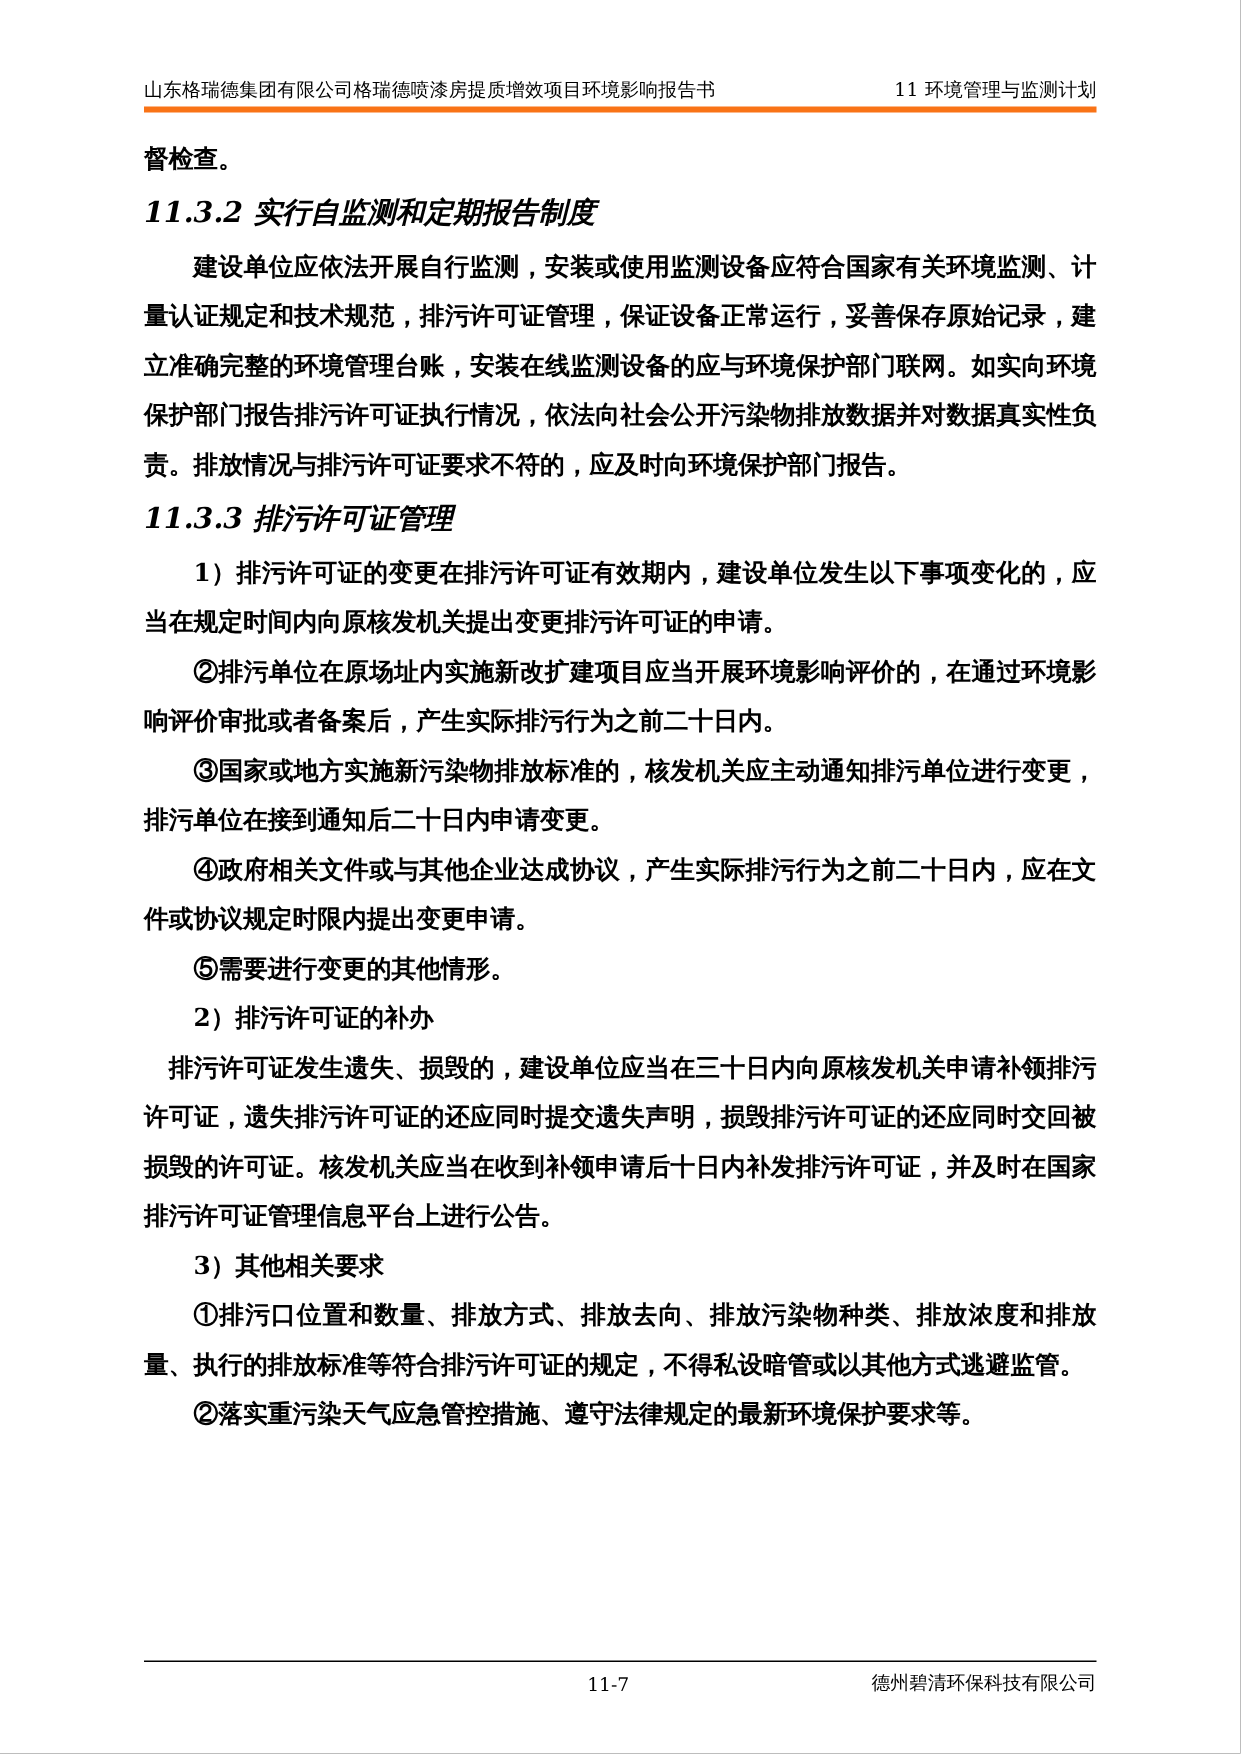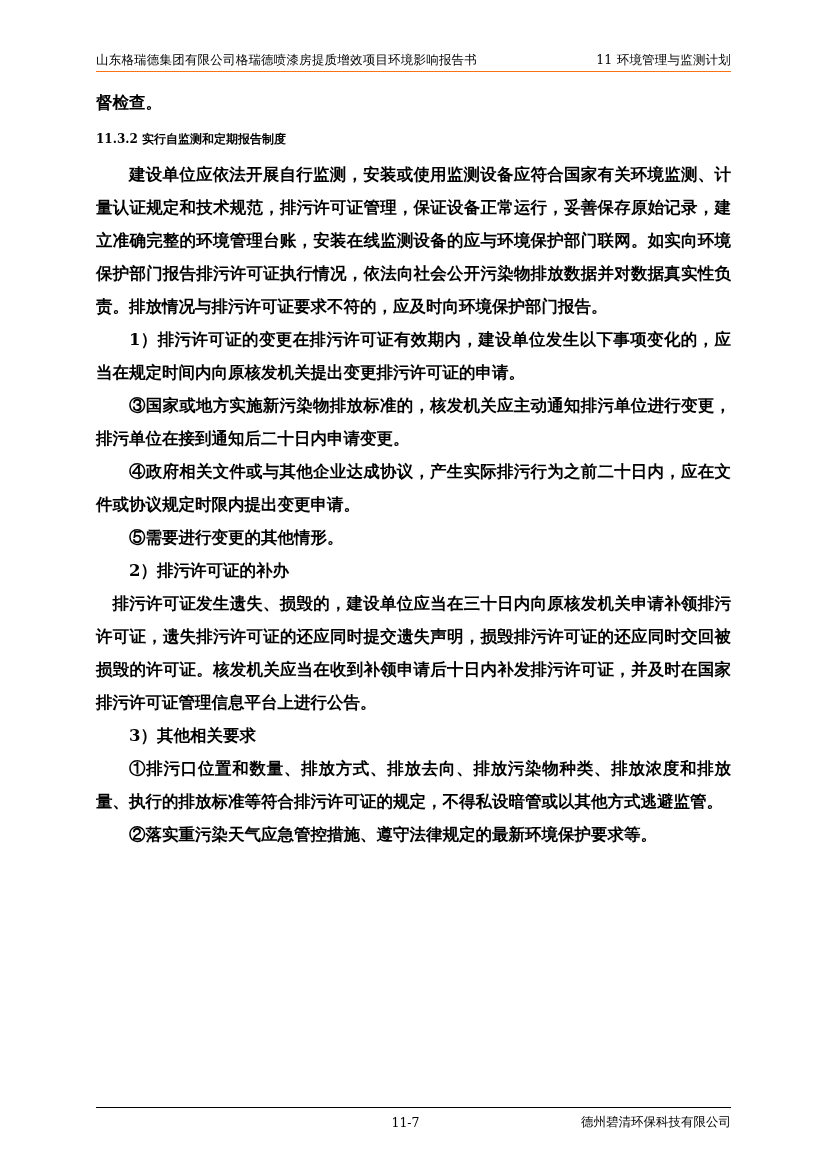--- a/index.html
+++ b/index.html
@@ -28,21 +28,21 @@
     bottom: 40px;
   }
   
   .header {
     display: flex;
     justify-content: space-between;
     align-items: flex-end;
     font-size: 12.5px;
     line-height: 1.2;
     padding-bottom: 4px;
-    border-bottom: 1px solid #f97316;
+    border-bottom: 4px solid #f97316;
     color: #000;
     letter-spacing: 0.2px;
   }
   .header .h-left { white-space: nowrap; }
   .header .h-right { white-space: nowrap; margin-left: 16px; }
 
   
   .content {
     padding-top: 14px;
     font-size: 16.5px;
@@ -58,26 +58,27 @@
   .indent2 {
     text-indent: 2em;
   }
   .indent1 {
     text-indent: 1em;
   }
   .noindent {
     text-indent: 0;
   }
   h3.heading {
-    font-size: 12px;
+    font-size: 19px;
     font-weight: bold;
     margin: 4px 0 2px 0;
     line-height: 33px;
     text-indent: 0;
     font-family: "DejaVu Sans", "Liberation Sans", sans-serif;
+    font-style: italic;
   }
   h3.heading .hnum {
     font-family: "DejaVu Serif", "Liberation Serif", serif;
   }
 
   
   .footer {
     position: absolute;
     left: 96px;
     right: 96px;
@@ -120,22 +121,27 @@
 
       <p class="noindent">督检查。</p>
 
       <h3 class="heading">
         <span class="hnum">11.3.2</span>
         <span>实行自监测和定期报告制度</span>
       </h3>
 
       <p class="indent2">建设单位应依法开展自行监测，安装或使用监测设备应符合国家有关环境监测、计量认证规定和技术规范，排污许可证管理，保证设备正常运行，妥善保存原始记录，建立准确完整的环境管理台账，安装在线监测设备的应与环境保护部门联网。如实向环境保护部门报告排污许可证执行情况，依法向社会公开污染物排放数据并对数据真实性负责。排放情况与排污许可证要求不符的，应及时向环境保护部门报告。</p>
 
+      <h3 class="heading">
+        <span class="hnum">11.3.3</span>
+        <span>排污许可证管理</span>
+      </h3>
 
       <p class="indent2">1）排污许可证的变更在排污许可证有效期内，建设单位发生以下事项变化的，应当在规定时间内向原核发机关提出变更排污许可证的申请。</p>
+      <p class="indent2">②排污单位在原场址内实施新改扩建项目应当开展环境影响评价的，在通过环境影响评价审批或者备案后，产生实际排污行为之前二十日内。</p>
       <p class="indent2">③国家或地方实施新污染物排放标准的，核发机关应主动通知排污单位进行变更，排污单位在接到通知后二十日内申请变更。</p>
       <p class="indent2">④政府相关文件或与其他企业达成协议，产生实际排污行为之前二十日内，应在文件或协议规定时限内提出变更申请。</p>
       <p class="indent2">⑤需要进行变更的其他情形。</p>
       <p class="indent2">2）排污许可证的补办</p>
       <p class="indent1">排污许可证发生遗失、损毁的，建设单位应当在三十日内向原核发机关申请补领排污许可证，遗失排污许可证的还应同时提交遗失声明，损毁排污许可证的还应同时交回被损毁的许可证。核发机关应当在收到补领申请后十日内补发排污许可证，并及时在国家排污许可证管理信息平台上进行公告。</p>
       <p class="indent2">3）其他相关要求</p>
       <p class="indent2">①排污口位置和数量、排放方式、排放去向、排放污染物种类、排放浓度和排放量、执行的排放标准等符合排污许可证的规定，不得私设暗管或以其他方式逃避监管。</p>
       <p class="indent2">②落实重污染天气应急管控措施、遵守法律规定的最新环境保护要求等。</p>
 
     </div>

